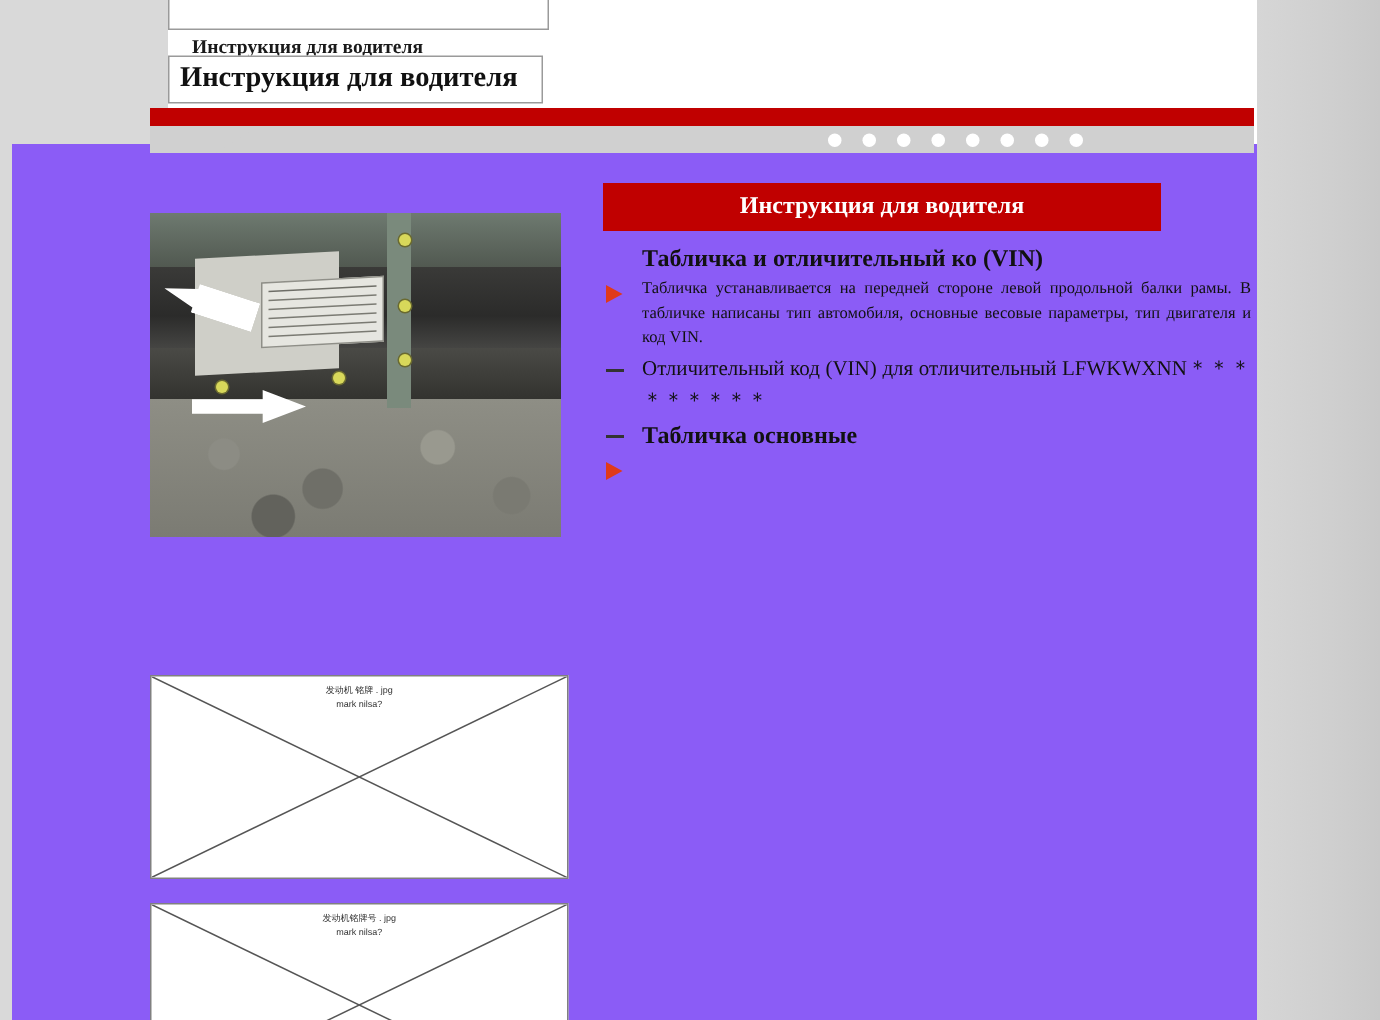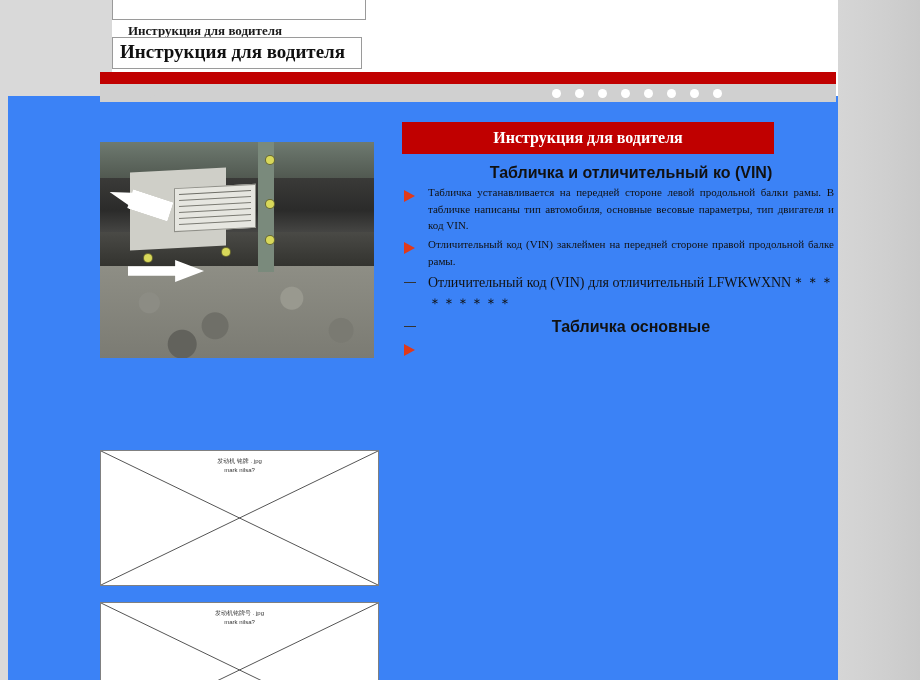--- a/index.html
+++ b/index.html
@@ -14,21 +14,21 @@
     overflow: hidden;
     font-family: "Liberation Serif", serif;
   }
 
   
   #page {
     position: absolute;
     left: 0; top: 0;
     width: 920px;
     height: 680px;
-    background: #3b82f6;
+    background: #8b5cf6;
   }
 
   
   .gutter-left {
     position: absolute;
     left: 0; top: 0;
     width: 8px; height: 680px;
     background: #d9d9d9;
   }
   .gutter-right {
@@ -282,22 +282,21 @@
   .content {
     position: absolute;
     left: 402px; top: 160px;
     width: 432px;
   }
   .sub-head {
     font-size: 16px;
     font-weight: bold;
     color: #111111;
     margin: 4px 0 2px 26px;
-    font-family: Liberation Sans, sans-serif;
-    text-align: center;
+    font-family: Liberation Serif, serif;
   }
   .para {
     position: relative;
     padding-left: 26px;
     margin: 2px 0 2px 0;
     font-size: 11px;
     line-height: 1.52;
     color: #111111;
     text-align: justify;
     text-justify: inter-word;
@@ -399,24 +398,20 @@
 
   <div class="content">
 
     <div class="sub-head">Табличка и отличительный ко (VIN)</div>
 
     <div class="para">
       <span class="bullet-tri"></span>
       <span>Табличка устанавливается на передней стороне левой продольной балки рамы. В табличке написаны тип автомобиля, основные весовые параметры, тип двигателя и код VIN.</span>
     </div>
 
-    <div class="para">
-      <span class="bullet-tri"></span>
-      <span>Отличительный код (VIN) заклеймен на передней стороне правой продольной балке рамы.</span>
-    </div>
 
     <div class="para small">
       <span class="bullet-dash"></span>
       <span>Отличительный код (VIN) для отличительный LFWKWXNN＊＊＊＊＊＊＊＊＊</span>
     </div>
 
     <div class="para small">
       <span class="bullet-dash"></span>
     </div>
 

